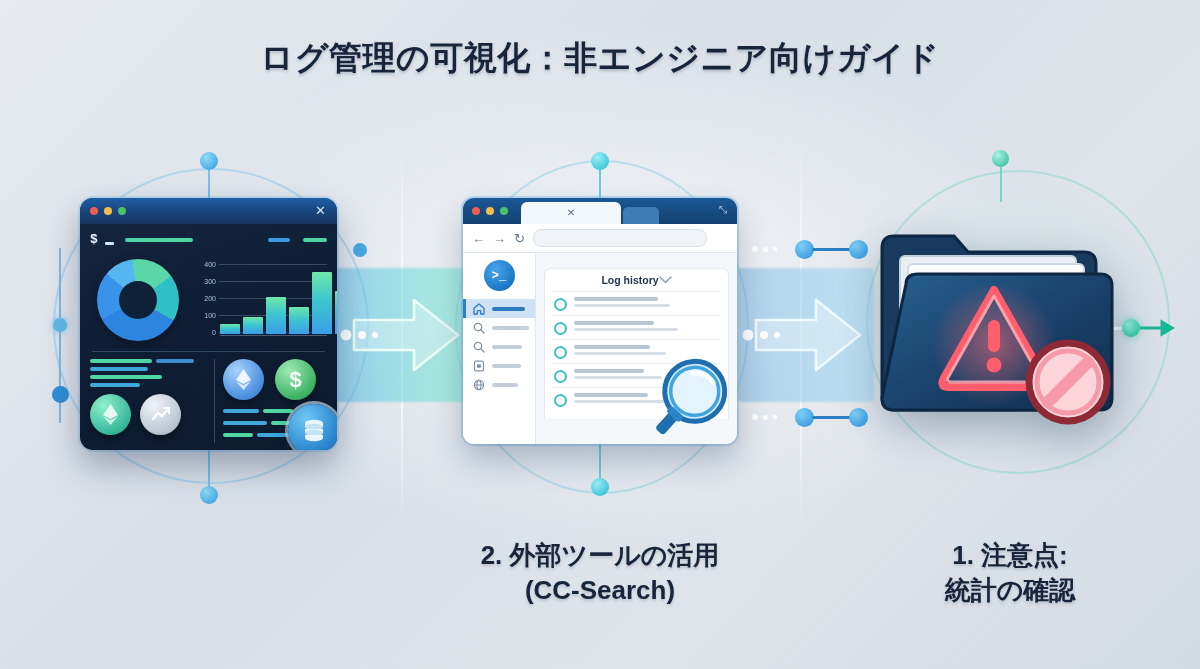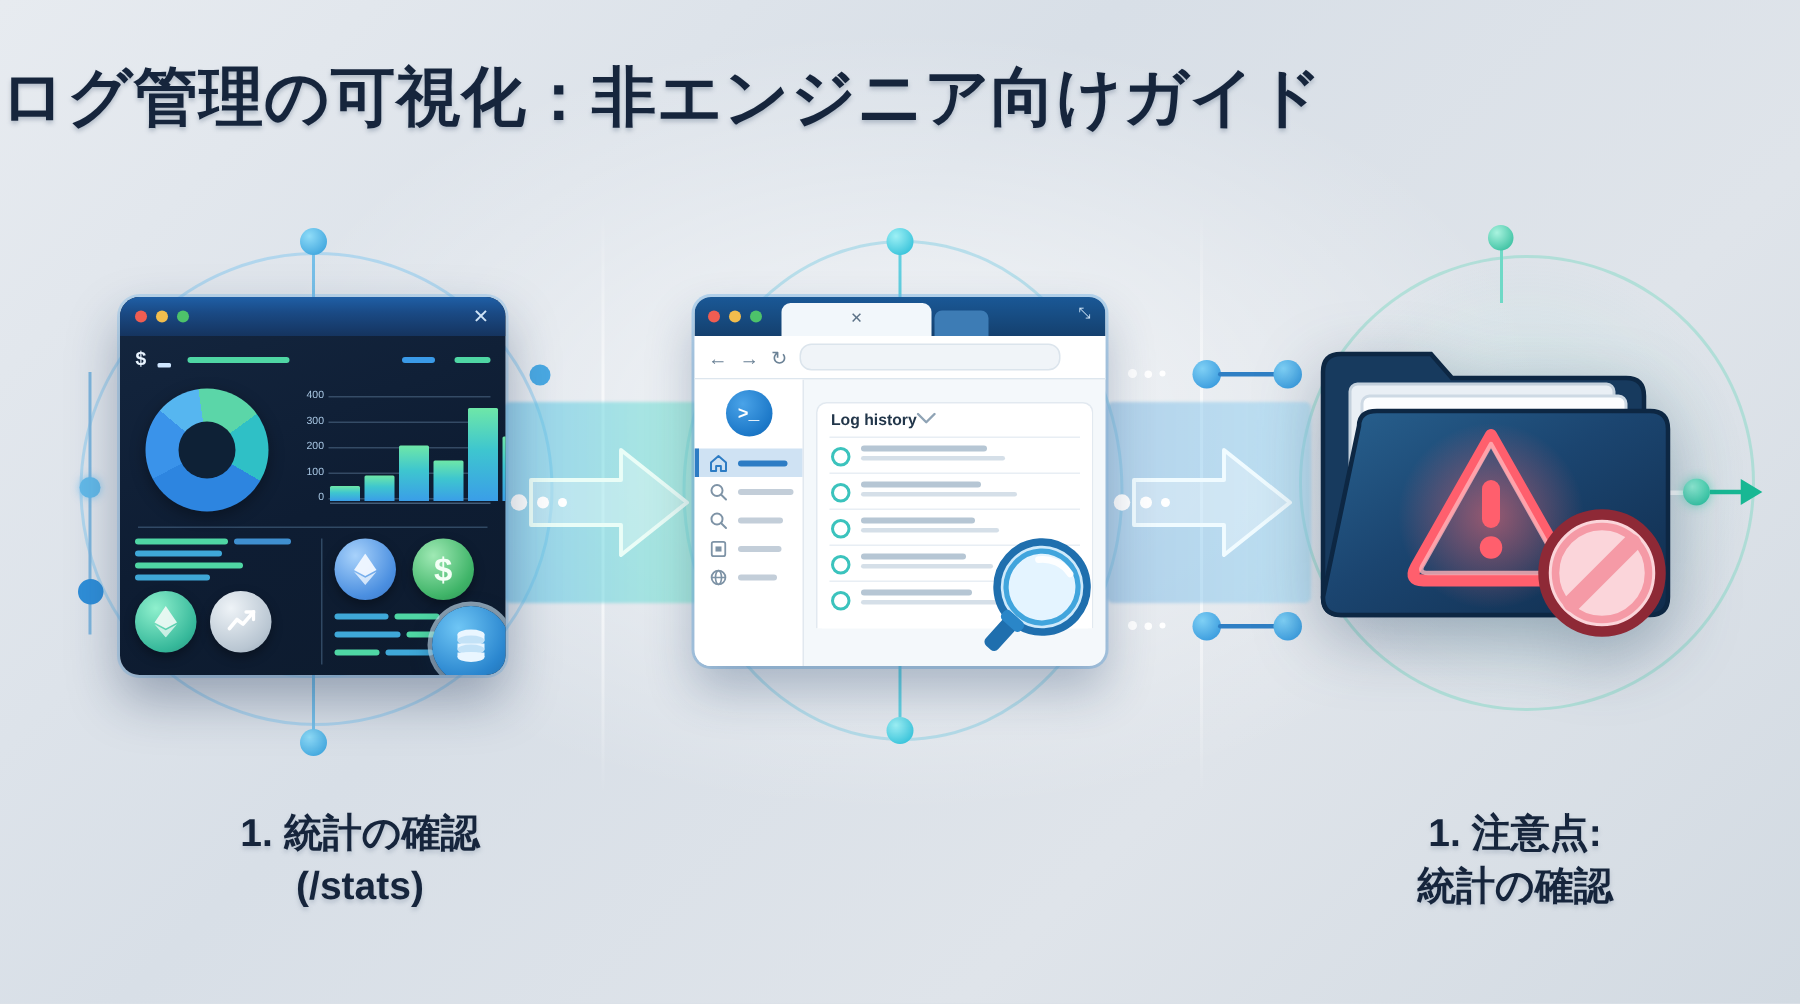--- a/index.html
+++ b/index.html
@@ -10,22 +10,22 @@
   }
   .stage{
     position:relative;width:1200px;height:669px;
     background:
       radial-gradient(ellipse 700px 420px at 50% 42%, rgba(255,255,255,.75) 0%, rgba(255,255,255,0) 62%),
       linear-gradient(135deg,#e7ebf0 0%,#d8dfe7 40%,#dfe4ea 70%,#d2dae2 100%);
   }
 
   
   .title{
-    position:absolute;left:0;top:36px;width:1200px;text-align:left;
-    font-size:43px;font-weight:bold;color:#16253c;letter-spacing:.5px;
+    position:absolute;left:0;top:36px;width:1200px;text-align:center;
+    font-size:33px;font-weight:bold;color:#16253c;letter-spacing:.5px;
     text-shadow:0 2px 3px rgba(120,135,155,.45);
     white-space:nowrap;
   }
 
   
   .bgdeco{position:absolute;inset:0;pointer-events:none;}
   .vrule{position:absolute;width:2px;background:linear-gradient(180deg,rgba(255,255,255,0),rgba(255,255,255,.95),rgba(255,255,255,0));}
   .ring{position:absolute;border-radius:50%;}
   .node{position:absolute;border-radius:50%;}
   .hline{position:absolute;height:3px;border-radius:2px;}
@@ -120,21 +120,21 @@
   .snav.active{background:#cfe2f3;border-left:3px solid #2d7cc4;padding-left:6px;}
   .snav .si{width:13px;height:13px;color:#7e93a6;display:flex;align-items:center;justify-content:center;}
   .snav.active .si{color:#2d7cc4;}
   .snav .sl{height:4px;border-radius:2px;background:#c3ced9;}
   .snav.active .sl{background:#2d7cc4;}
   .main2{flex:1;padding:8px 8px 0;position:relative;}
   .searchwrap{display:flex;height:20px;border-radius:10px;overflow:hidden;border:1px solid #c9d8e5;background:#fff;}
   .searchwrap .ph{flex:1;display:flex;align-items:center;padding-left:9px;color:#9aa9b7;font-size:9px;line-height:9px;}
   .searchbtn{width:26px;background:linear-gradient(180deg,#3e95dc,#2476c0);display:flex;align-items:center;justify-content:center;}
   .card{margin-top:7px;background:#fff;border-radius:7px 7px 0 0;border:1px solid #e2e9f0;border-bottom:none;height:150px;overflow:hidden;}
-  .cardhead{display:flex;align-items:center;justify-content:flex-start;padding:6px 9px 5px;}
+  .cardhead{display:flex;align-items:center;justify-content:center;padding:6px 9px 5px;}
   .cardhead .ct{color:#22364a;font-size:10.5px;font-weight:bold;line-height:11px;}
   .cardhead .cv{color:#8fa3b5;font-size:10px;line-height:10px;}
   .rowsep{height:1px;background:#e8eef4;margin:0 8px;}
   .lrow{display:flex;align-items:flex-start;gap:7px;padding:5px 9px 4px;}
   .bullet{width:9px;height:9px;border-radius:50%;background:#fff;border:2.2px solid #3bc3bd;flex:0 0 auto;margin-top:1px;}
   .ltexts{flex:1;}
   .ltexts i{display:block;height:3.5px;border-radius:2px;background:#b6c6d4;margin-bottom:3px;}
   .ltexts i.s{background:#d5dfe8;}
   .mag{position:absolute;right:-6px;bottom:-4px;width:96px;height:96px;}
 
@@ -532,22 +532,22 @@
       <path d="M122 74 L167 154 Q171 160 164 160 H80 Q73 160 77 154 Z" fill="none" stroke="#ffb3b9" stroke-width="3" stroke-linejoin="round" opacity=".8"></path>
       <rect x="116" y="98" width="12" height="32" rx="6" fill="#ff5f6d"></rect>
       <circle cx="122" cy="143" r="7.5" fill="#ff5f6d"></circle>
 
       <circle cx="196" cy="160" r="39" fill="#fbd5da" stroke="#8e2936" stroke-width="7"></circle>
       <circle cx="196" cy="160" r="31" fill="#fbd5da" stroke="#f59aa6" stroke-width="5"></circle>
       <path d="M176 180 L216 140" stroke="#f59aa6" stroke-width="12" stroke-linecap="round"></path>
     </svg>
   </div>
 
-  <div class="caption c1">
-    <div>1. 統計の確認</div>
-    <div>(/stats)</div>
+  <div class="caption c2">
+    <div>2. 外部ツールの活用</div>
+    <div>(CC-Search)</div>
   </div>
   <div class="caption c3">
     <div>1. 注意点:</div>
     <div>統計の確認</div>
   </div>
 
 </div>
 
 </body></html>

